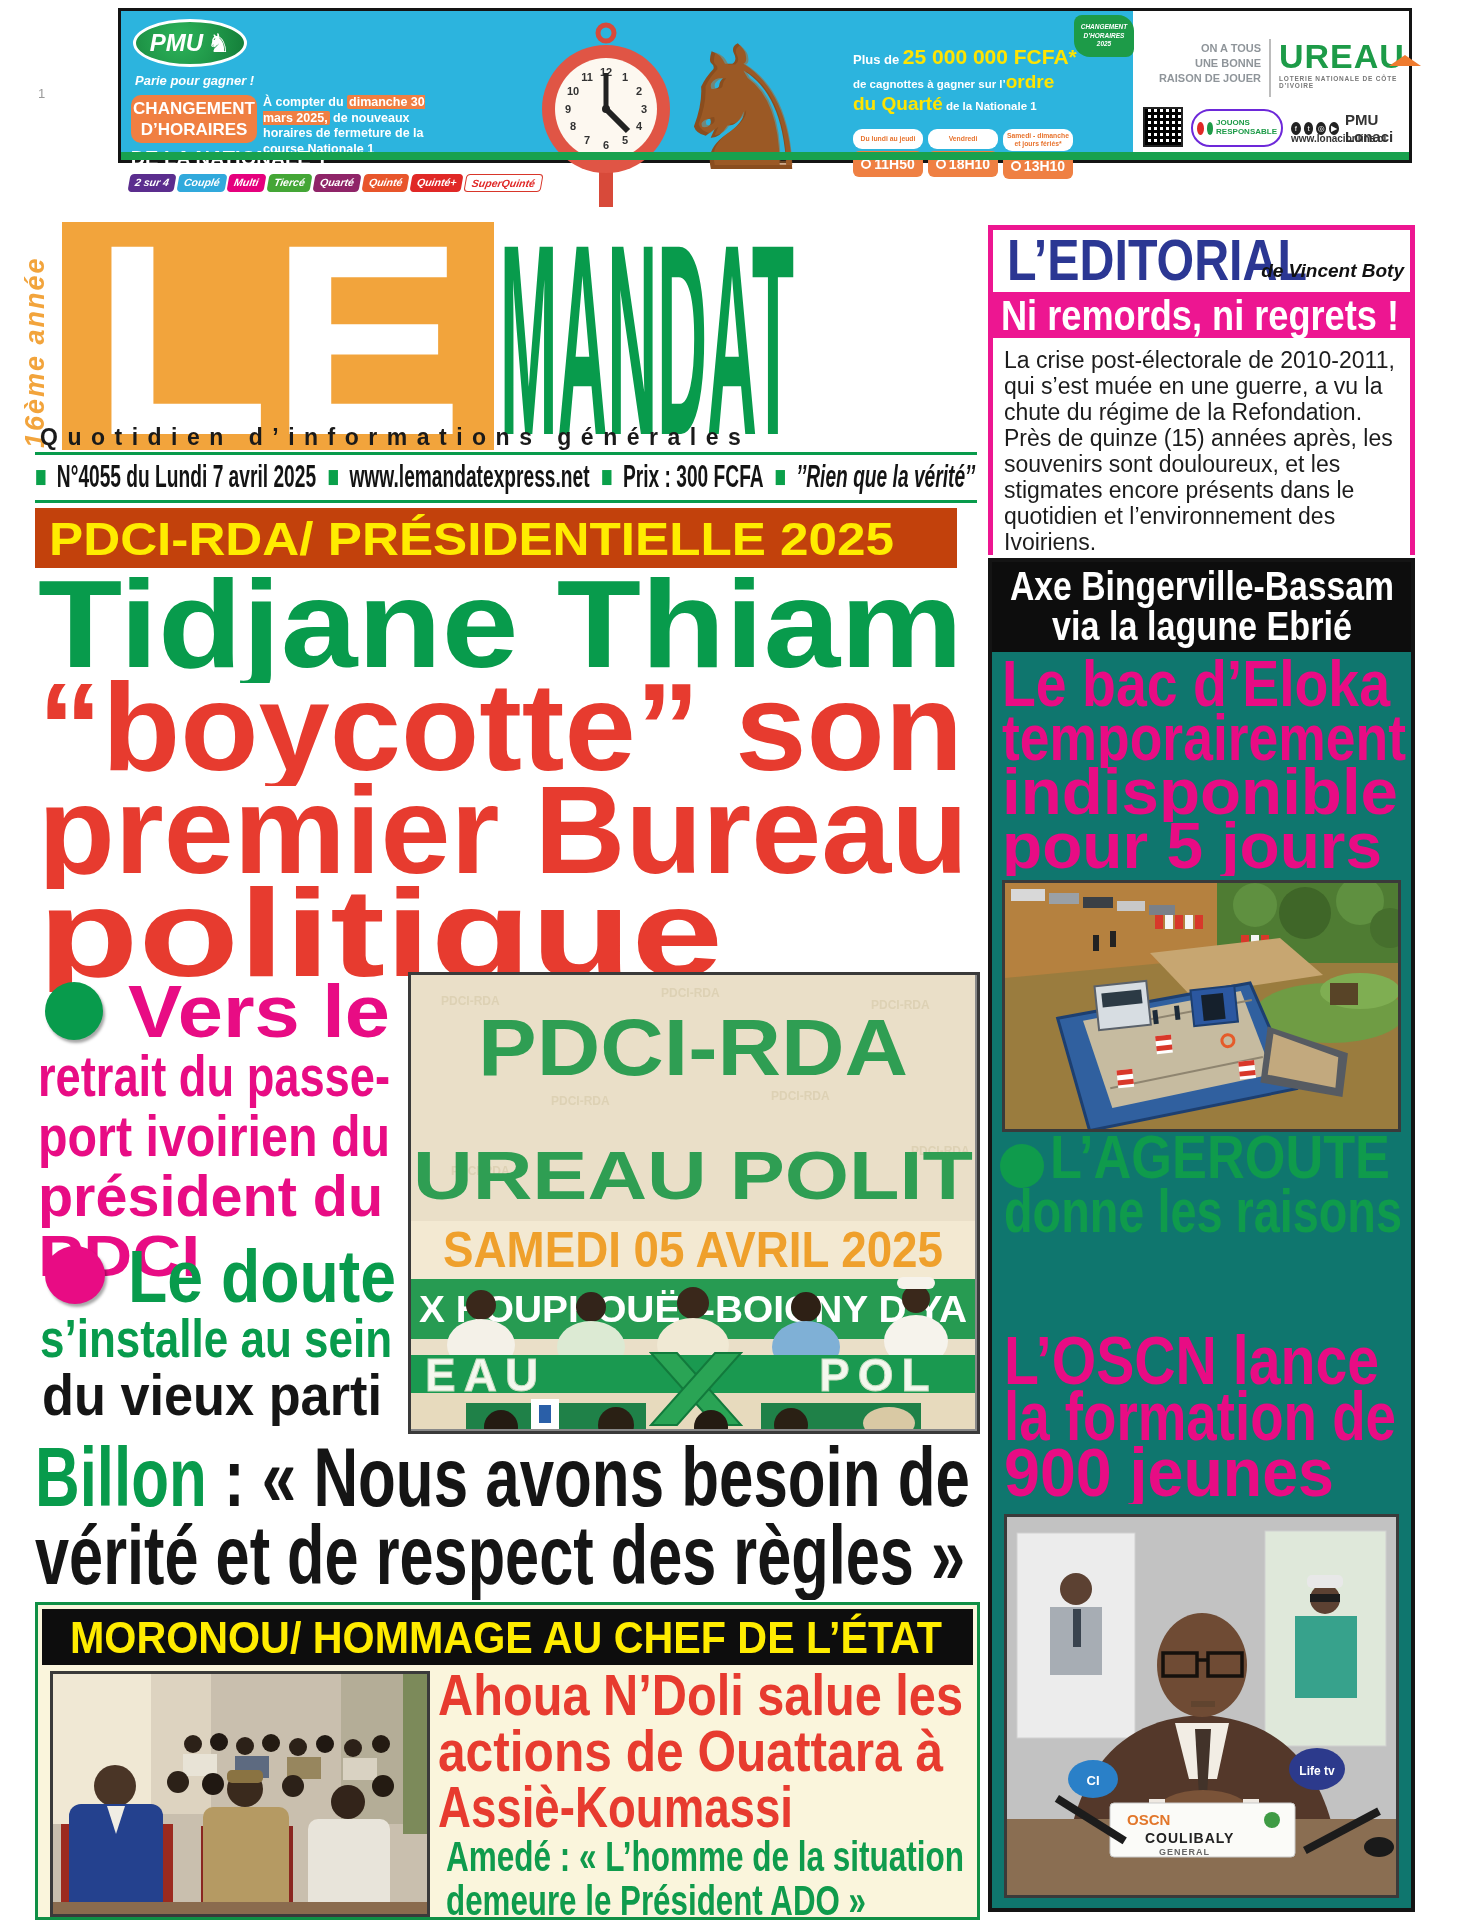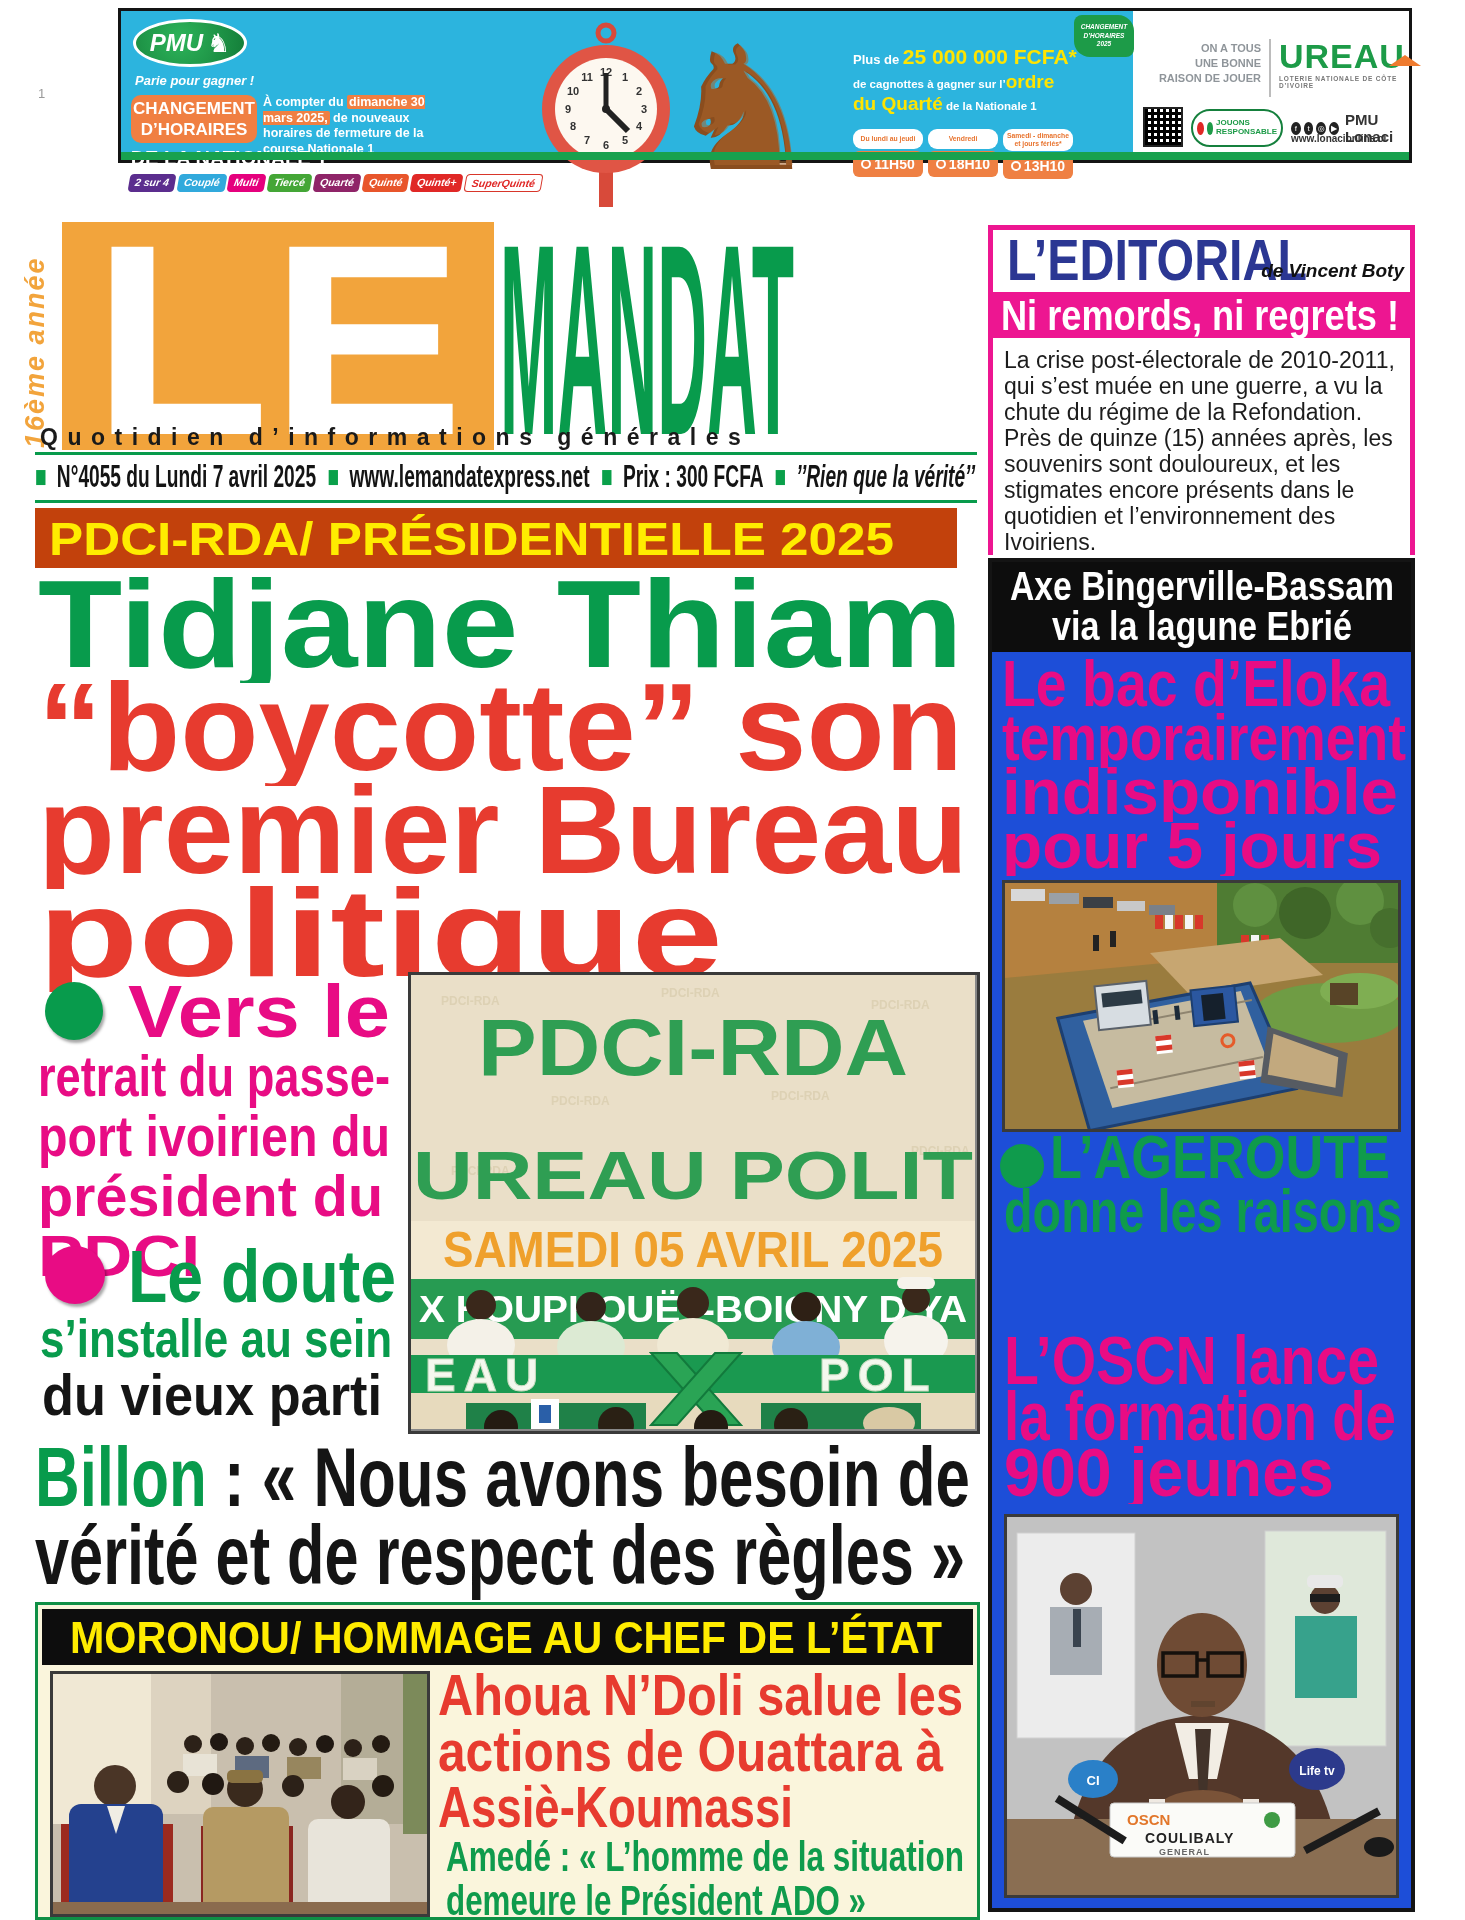--- a/index.html
+++ b/index.html
@@ -28,21 +28,21 @@
   .pill .lab{background:#fff;border-radius:9px;min-height:20px;color:#e8742f;font-size:6.8px;font-weight:bold;text-align:center;line-height:1.15;padding:3px 2px;display:flex;align-items:center;justify-content:center}
   .pill .tim{margin-top:2px;background:#ef8043;border-radius:6px;height:26px;color:#fff;font-size:14px;font-weight:bold;display:flex;align-items:center;justify-content:center;gap:3px}
   .ckr{display:inline-block;width:10px;height:10px;border:2px solid #fff;border-radius:50%}
   .corner{position:absolute;left:953px;top:4px;width:60px;height:42px;background:#1d9b48;border-radius:8px 16px 8px 16px;color:#fff;font-size:6.5px;font-weight:bold;font-style:italic;text-align:center;display:flex;flex-direction:column;justify-content:center;line-height:1.3}
   .slogan{position:absolute;left:1028px;top:30px;width:112px;text-align:right;color:#8f959a;font-weight:bold;font-size:11px;line-height:1.35}
   .vline{position:absolute;left:1148px;top:28px;width:2px;height:58px;background:#bcbcbc}
   .lonaci{position:absolute;left:1158px;top:26px;color:#1d9b48;font-weight:bold;font-size:34px;letter-spacing:1px}
   .roof{position:absolute;left:1268px;top:44px;width:32px;height:11px;background:#ef7b2f;clip-path:polygon(0 100%,50% 0,100% 100%)}
   .lonaci-sub{position:absolute;left:1158px;top:64px;width:150px;color:#777;font-size:6.5px;font-weight:bold;letter-spacing:.8px}
   .qr{position:absolute;left:1022px;top:96px;width:40px;height:40px;border:2px solid #222;background-image:repeating-linear-gradient(0deg,#000 0 3px,transparent 3px 6px),repeating-linear-gradient(90deg,#000 0 3px,transparent 3px 6px)}
-  .resp{position:absolute;left:1070px;top:98px;width:92px;height:38px;border:2px solid #15803d;border-radius:19px;display:flex;align-items:center;gap:3px;padding:0 4px}
+  .resp{position:absolute;left:1070px;top:98px;width:92px;height:38px;border:2px solid #6d28d9;border-radius:19px;display:flex;align-items:center;gap:3px;padding:0 4px}
   .resp .c1{width:13px;height:13px;border-radius:50%;background:#e02826}
   .resp .c2{width:13px;height:13px;border-radius:50%;background:#1d9b48}
   .resp .t{color:#1d9b48;font-size:8px;font-weight:bold;line-height:1.1}
   .soc{position:absolute;left:1170px;top:100px;display:flex;align-items:center;gap:3px}
   .soc .icn{width:13px;height:13px;border-radius:50%;background:#222;color:#fff;font-size:8px;display:flex;align-items:center;justify-content:center}
   .soc .lbl{margin-left:3px;color:#333;font-size:15px;font-weight:bold}
   .site{position:absolute;left:1170px;top:122px;color:#333;font-size:10px;font-weight:bold}
   .badges{position:absolute;left:8px;top:163px;display:flex;gap:3px}
   .badges span{display:inline-block;padding:2px 6px;border-radius:4px;transform:skewX(-10deg);color:#fff;font-size:10.5px;font-weight:bold;font-style:italic;white-space:nowrap}
   .badges span:nth-child(1){background:#5b2d8e}
@@ -60,21 +60,21 @@
   .rule{background:#089b4c;height:3px}
   .kicker{background:#c2410c}
   
   .edito{left:988px;top:225px;width:427px;height:330px;background:#ed1691;padding:5px;display:flex;flex-direction:column}
   .edito .hd{background:#fff;height:62px;position:relative}
   .edito .byline{position:absolute;right:6px;top:30px;font-size:19px;font-weight:bold;font-style:italic;color:#111}
   .edito .band{height:46px;position:relative}
   .edito .body{background:#fff;flex:1;padding:7px 9px;font-size:23px;line-height:1.13;color:#1c1c1c;border:2px solid #fff}
   .edito .foot{height:34px;color:#fff;font-weight:bold;font-style:italic;font-size:29px;text-align:right;padding-right:10px;line-height:34px}
   
-  .rcol{left:988px;top:558px;width:427px;height:1354px;background:#1d4ed8;border:4px solid #141414}
+  .rcol{left:988px;top:558px;width:427px;height:1354px;background:#0f766e;border:4px solid #141414}
   .rk{position:absolute;left:0;right:0;background:#0d0d0d}
   
   .moro{left:35px;top:1602px;width:945px;height:318px;background:#faf5dc;border:3px solid #0f8f45}
   .moro .bar{position:absolute;left:4px;right:4px;top:4px;height:56px;background:#0d0d0d}
   .photo-frame{border:3px solid #3a3a3a;background:#888}
 </style>
 </head>
 <body>
 
 <div class="page">

